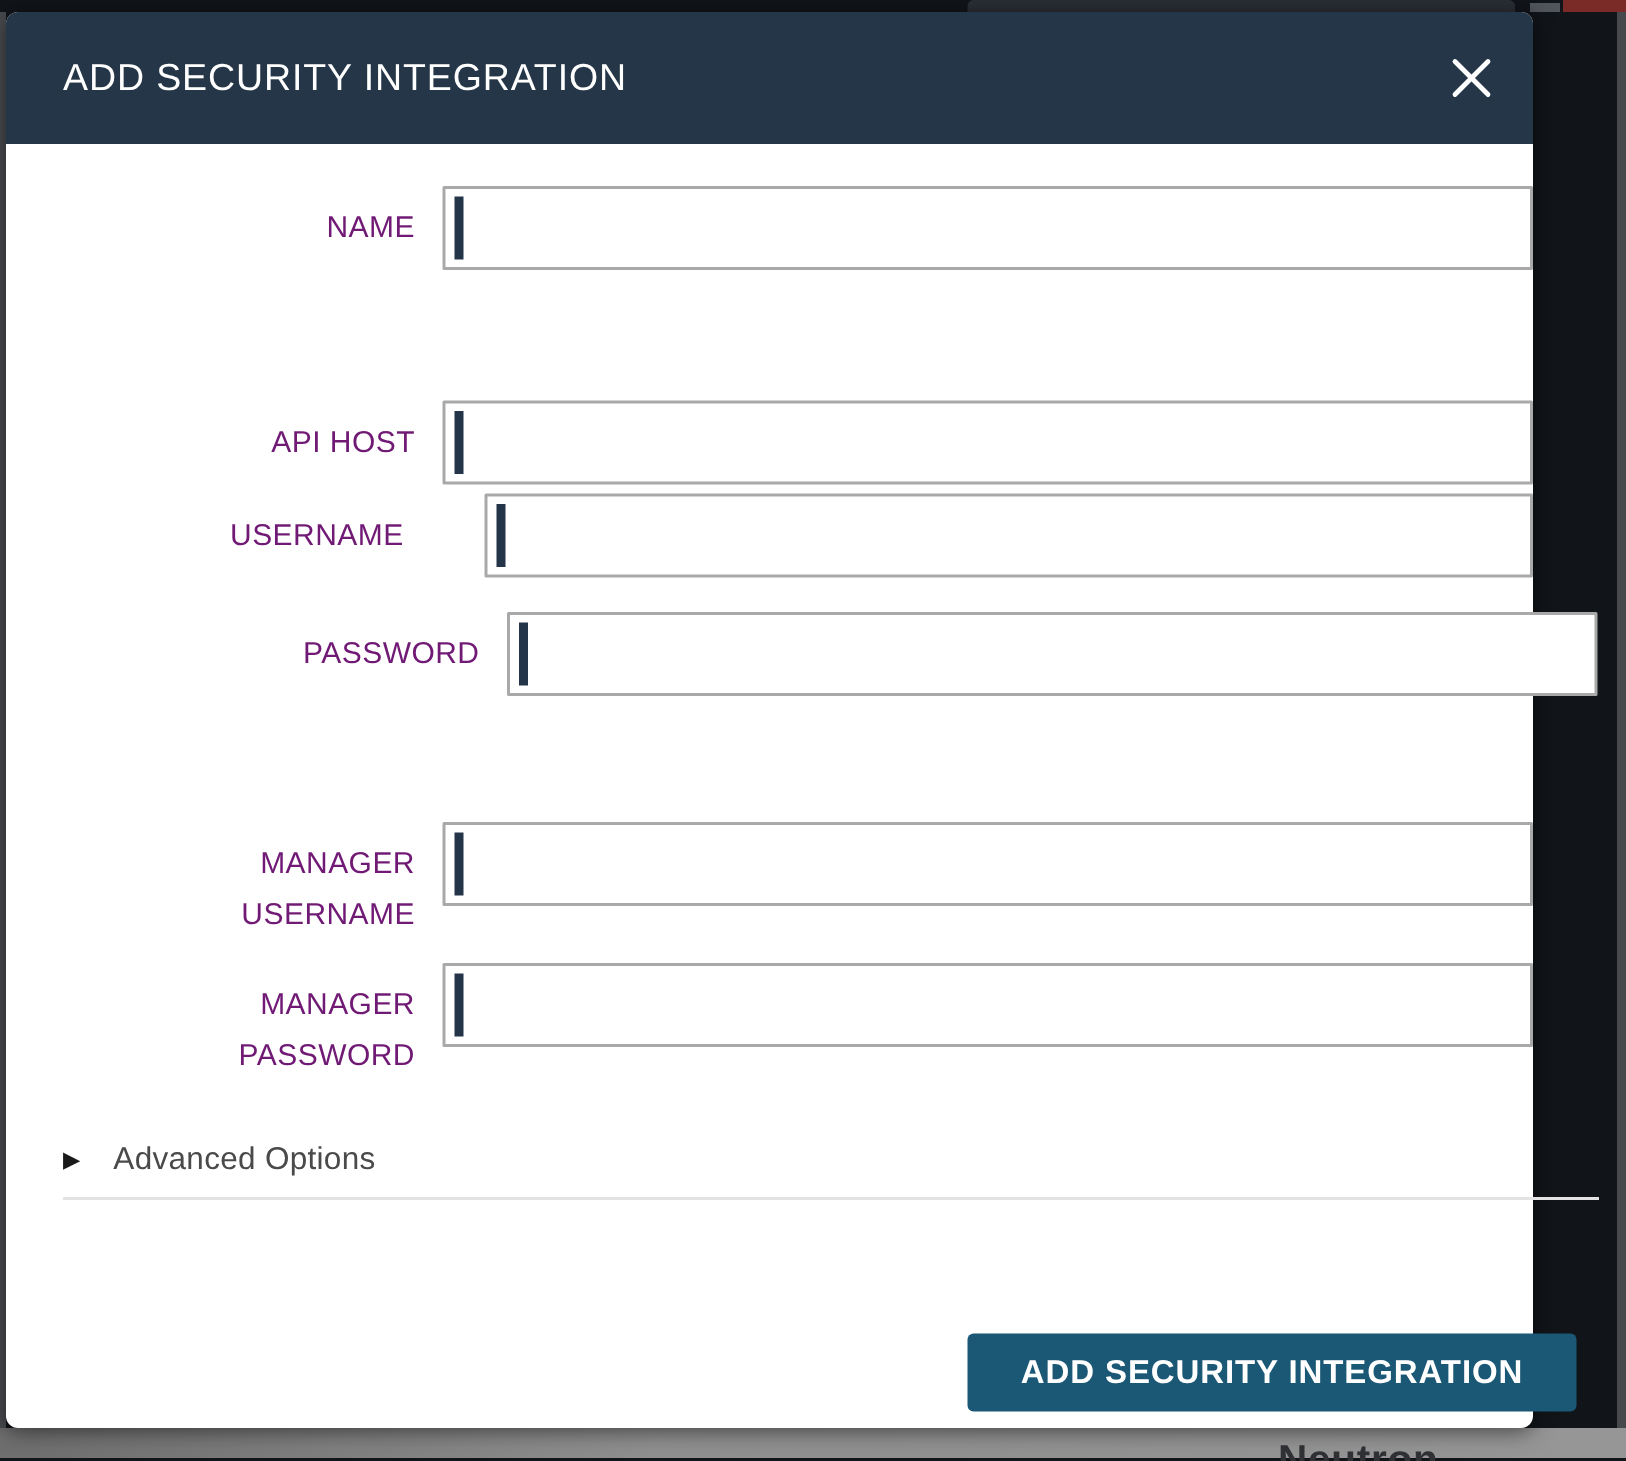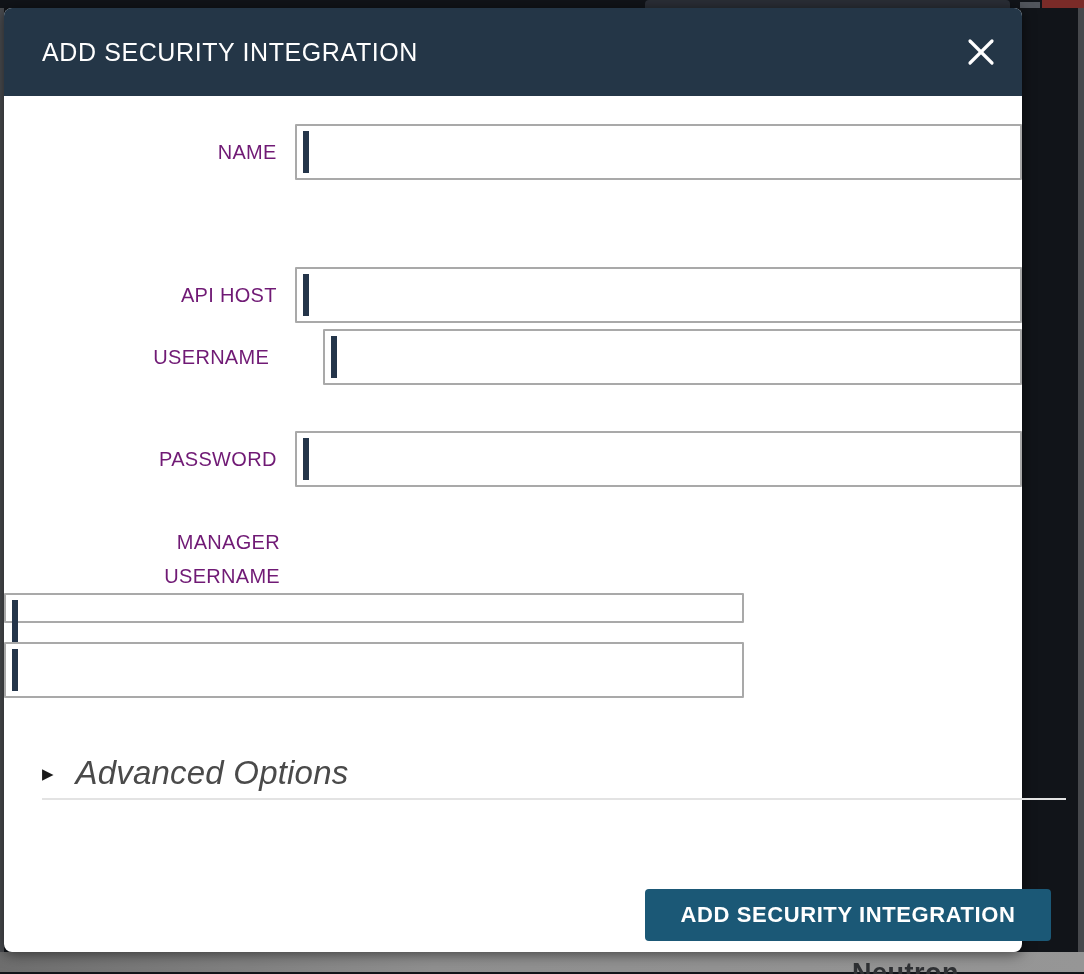--- a/index.html
+++ b/index.html
@@ -37,21 +37,21 @@
   }
   .close-btn {
     position: absolute; right: 22px; top: 25px; width: 38px; height: 38px;
     display: flex; align-items: center; justify-content: center;
     cursor: pointer; background: transparent; border: none;
   }
 
   
   .form-row { position: absolute; left: 0; width: 100%; height: 56px; display: flex; align-items: flex-start; }
   .row-0 { top: 116px; } .row-1 { top: 228px; margin-top: 31px; } .row-2 { top: 321px; gap: 36px; }
-  .row-3 { top: 423px; } .row-4 { top: 506px; flex-direction: column; } .row-5 { top: 634px; }
+  .row-3 { top: 400px; margin-left: 43px; } .row-4 { top: 540px; } .row-5 { top: 634px; }
   .field-label {
     width: 294px; padding: 11px 18px 0 80px;
     text-align: right; color: #701a75; font-size: 20px; line-height: 34px;
     letter-spacing: 0.3px;
   }
   .input-wrap { position: relative; width: 740px; height: 56px; }
   .input-wrap input {
     width: 100%; height: 100%;
     border: 2px solid #a9a9a9; background: #ffffff; border-radius: 1px;
     padding: 0 14px 0 20px; font-size: 22px; color: #2b3a4a; outline: none;
@@ -61,21 +61,21 @@
     position: absolute; left: 8px; top: 7px; width: 6px; height: 42px;
     background: #24354a; pointer-events: none;
   }
 
   
   .advanced-toggle {
     position: absolute; left: 38px; top: 747px; height: 36px;
     display: flex; align-items: center; cursor: pointer;
   }
   .advanced-caret { font-size: 15px; color: #1a1a1a; margin-right: 22px; line-height: 1; }
-  .advanced-label { font-size: 33px; color: #4a4a4a; letter-spacing: 0.2px; font-style: italic; }
+  .advanced-label { font-size: 21px; color: #4a4a4a; letter-spacing: 0.2px; }
   .divider { position: absolute; left: 38px; top: 790px; width: 1024px; height: 0; border-top: 2px solid #e3e3e3; }
 
   
   .submit-btn {
     position: absolute; left: 641px; top: 881px; width: 406px; height: 52px;
     background: #1b5876; color: #ffffff; border: none; border-radius: 4px;
     font-size: 22px; font-weight: 700; letter-spacing: 0.6px; cursor: pointer;
     font-family: "Liberation Sans", "DejaVu Sans", sans-serif;
     display: flex; align-items: center; justify-content: center;
   }
@@ -140,20 +140,21 @@
 
   <div class="form-row row-4">
     <div class="field-label">MANAGER USERNAME</div>
     <div class="input-wrap">
       <input type="text" placeholder="" style="">
       <div class="caret-bar"></div>
     </div>
   </div>
 
   <div class="form-row row-5">
+    <div class="field-label">MANAGER PASSWORD</div>
     <div class="input-wrap">
       <input type="password" placeholder="" style="">
       <div class="caret-bar"></div>
     </div>
   </div>
 
   <div class="advanced-toggle">
     <span class="advanced-caret">▶</span>
     <span class="advanced-label">Advanced Options</span>
   </div>

